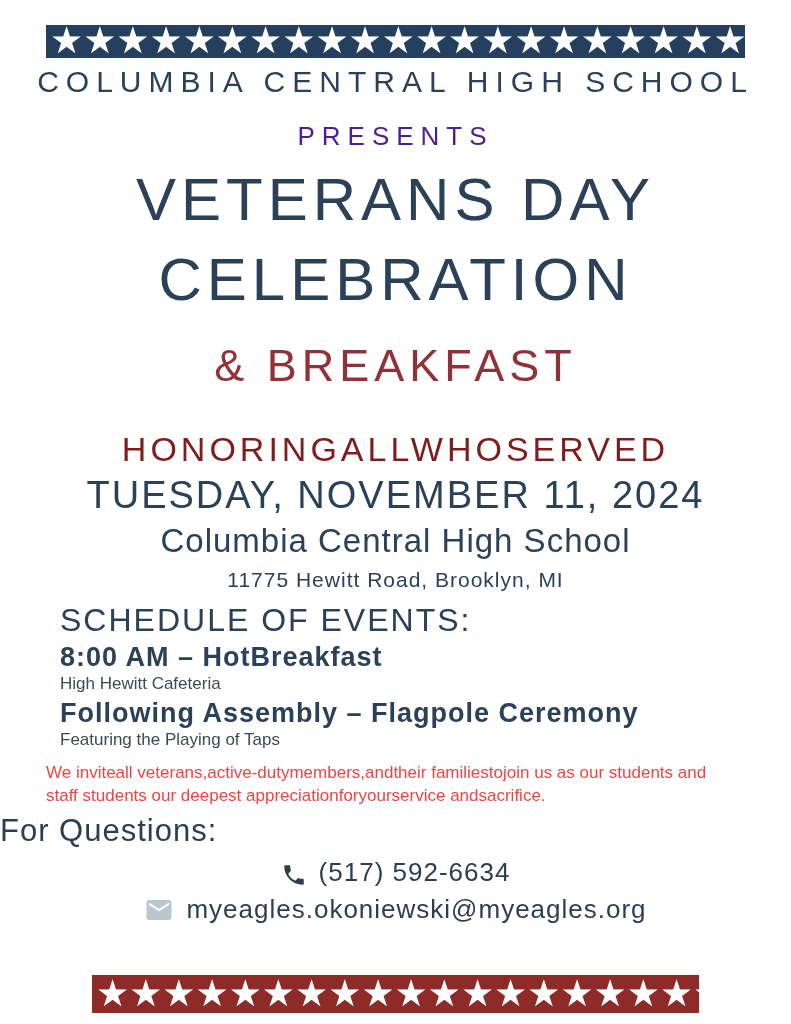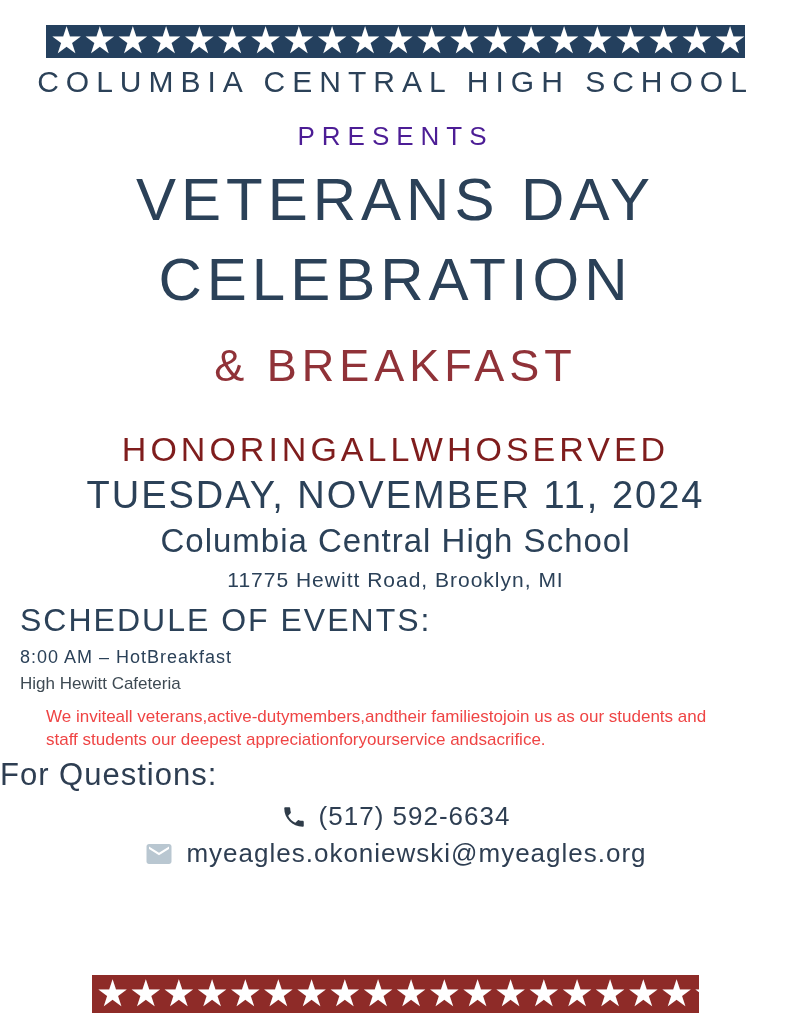--- a/index.html
+++ b/index.html
@@ -67,48 +67,49 @@
     margin-top: 4px; text-align: center;
     font-size: 33px; line-height: 40px; letter-spacing: 1px;
     color: #2b4158;
   }
   .event-address {
     margin-top: 4px; text-align: center;
     font-size: 21px; line-height: 30px; letter-spacing: 1px;
     color: #2b4158;
   }
 
-  .schedule { margin: 6px 20px 0; text-align: left; }
+  .schedule { margin: 6px 60px 0; text-align: left; }
   .schedule-heading {
     font-size: 32px; line-height: 38px; letter-spacing: 2px;
     color: #2b4158;
   }
   .schedule-item-title {
     margin-top: 2px;
-    font-size: 18px; line-height: 32px; letter-spacing: 1px;
-    color: #2b4158;
+    font-size: 27px; line-height: 32px; letter-spacing: 1px;
+    color: #2b4158;
+    font-weight: bold;
   }
   .schedule-item-location {
     font-size: 17px; line-height: 22px;
     color: #3e4a53;
   }
 
   .invite {
     margin: 10px 46px 0;
     font-size: 17px; line-height: 23px;
     color: #ef4444;
   }
 
   .questions-heading {
     margin-top: 4px; text-align: left;
     font-size: 31px; line-height: 40px; letter-spacing: 1px;
     color: #2e3e52;
   }
   .contact-row {
-    display: flex; justify-content: center; align-items: center;
+    display: flex; justify-content: center; align-items: flex-end;
     gap: 12px; margin-top: 6px;
     color: #2e3e52; font-size: 26px; letter-spacing: 1px;
   }
   .contact-row .icon { display: inline-flex; }
 </style>
 </head>
 <body>
 
 <div class="page">
 
@@ -150,20 +151,24 @@
   <div class="event-date">TUESDAY, NOVEMBER 11, 2024</div>
   <div class="event-venue">Columbia Central High School</div>
   <div class="event-address">11775 Hewitt Road, Brooklyn, MI</div>
 
   <div class="schedule">
     <div class="schedule-heading">SCHEDULE OF EVENTS:</div>
 
     <div>
       <div class="schedule-item-title">8:00 AM – HotBreakfast</div>
       <div class="schedule-item-location">High Hewitt Cafeteria</div>
+    </div>
+    <div>
+      <div class="schedule-item-title">Following Assembly – Flagpole Ceremony</div>
+      <div class="schedule-item-location">Featuring the Playing of Taps</div>
     </div>
   </div>
 
   <div class="invite">
     <div>We inviteall veterans,active-dutymembers,andtheir familiestojoin us as our students and</div>
     <div>staff students our deepest appreciationforyourservice andsacrifice.</div>
   </div>
 
   <div class="questions-heading">For Questions:</div>
 

